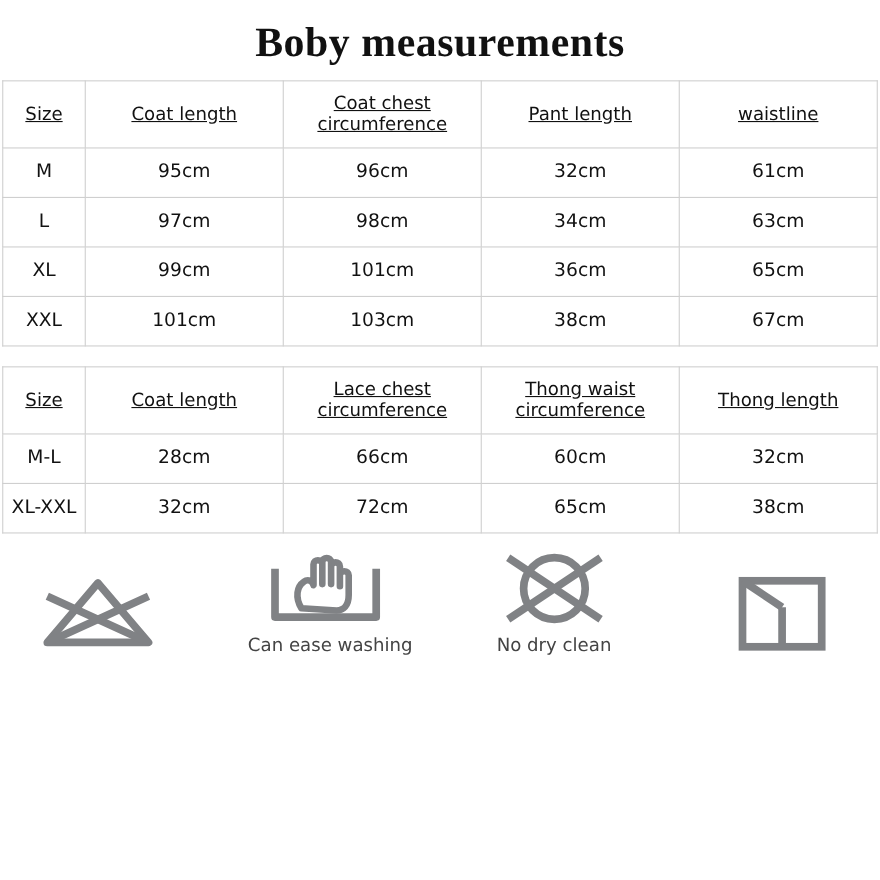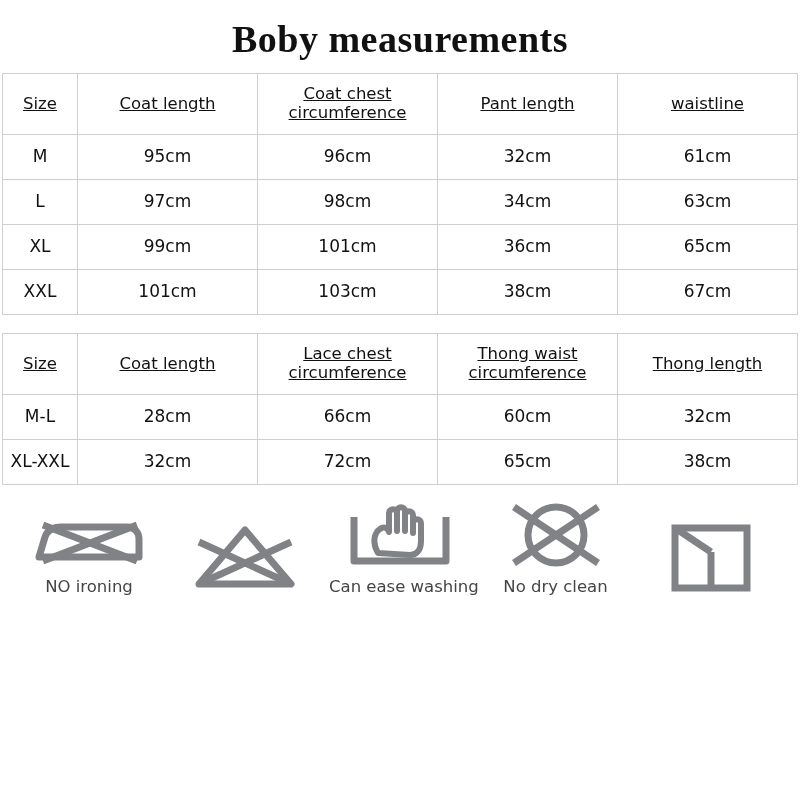--- a/index.html
+++ b/index.html
@@ -169,30 +169,20 @@
       <td>72cm</td>
       <td>65cm</td>
       <td>38cm</td>
     </tr>
   </tbody>
     </table>
 
 
   <div class="care-row">
 
-    <div class="care-item">
-      <div class="care-icon">
-        <svg width="116" height="70" viewBox="0 0 116 70" aria-hidden="true">
-          <path d="M8 58 L14 38 C16 32 22 28 30 28 L96 28 C104 28 108 34 108 40 L108 58 Z" fill="none" stroke="#808285" stroke-width="7" stroke-linejoin="round"></path>
-          <line x1="12" y1="26" x2="106" y2="62" stroke="#808285" stroke-width="7"></line>
-          <line x1="106" y1="26" x2="12" y2="62" stroke="#808285" stroke-width="7"></line>
-        </svg>
-      </div>
-      <div class="care-label">NO ironing</div>
-    </div>
 
     <div class="care-item">
       <div class="care-icon">
         <svg width="116" height="70" viewBox="0 0 116 70" aria-hidden="true">
           <path d="M58 8 L104 62 L12 62 Z" fill="none" stroke="#808285" stroke-width="7" stroke-linejoin="round"></path>
           <line x1="12" y1="20" x2="104" y2="62" stroke="#808285" stroke-width="7"></line>
           <line x1="104" y1="20" x2="12" y2="62" stroke="#808285" stroke-width="7"></line>
         </svg>
       </div>
     </div>

